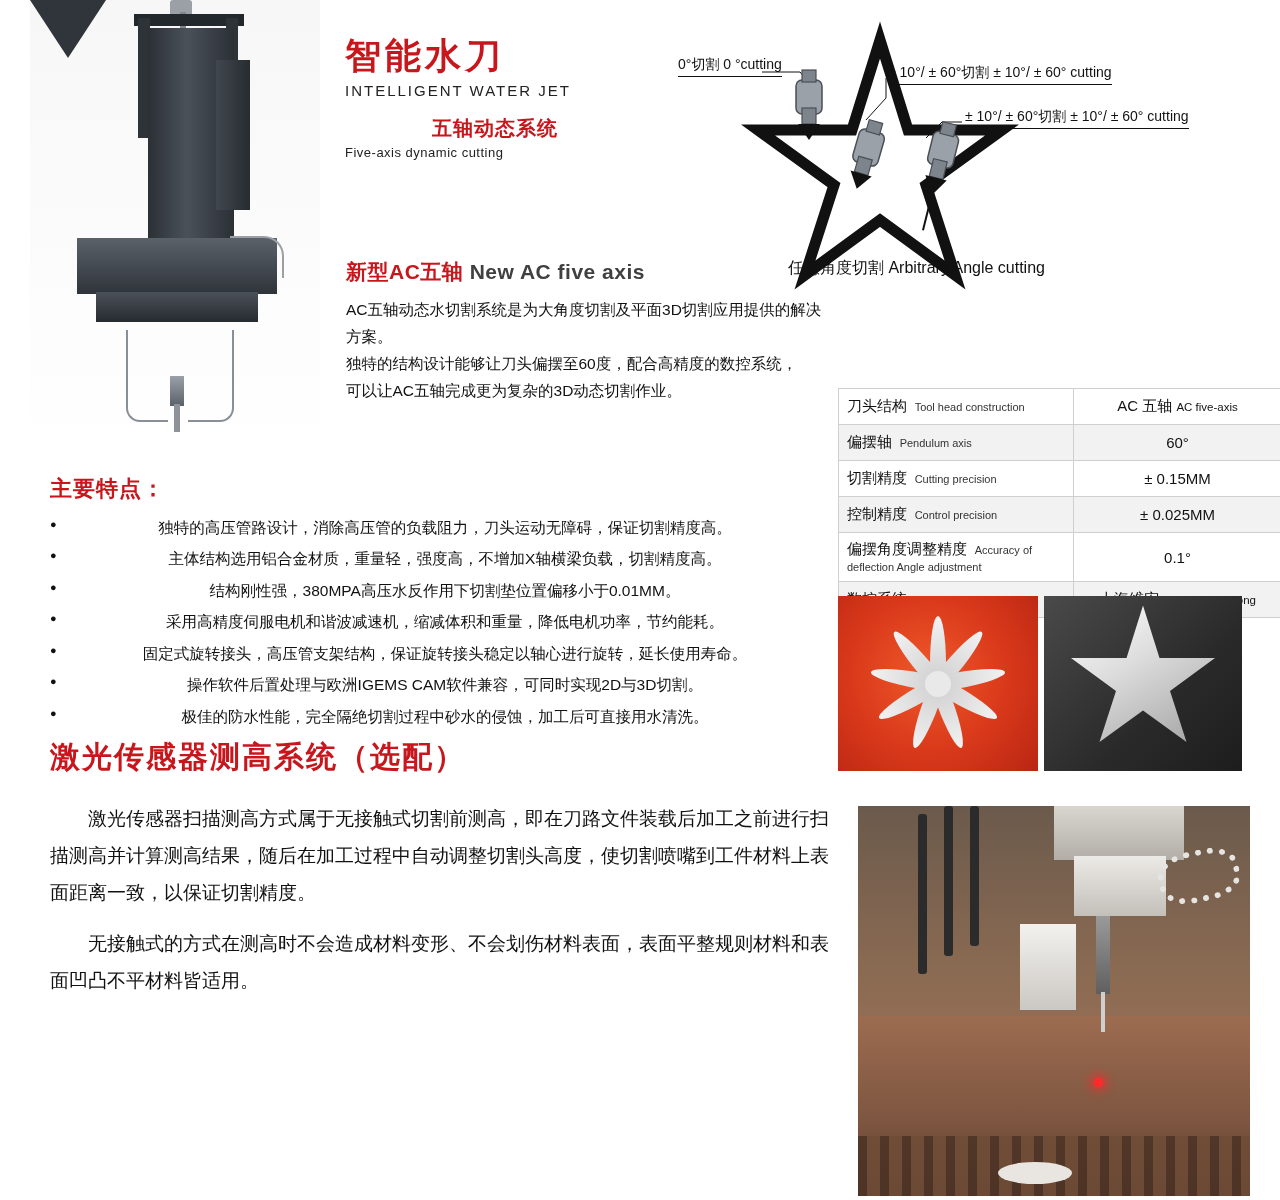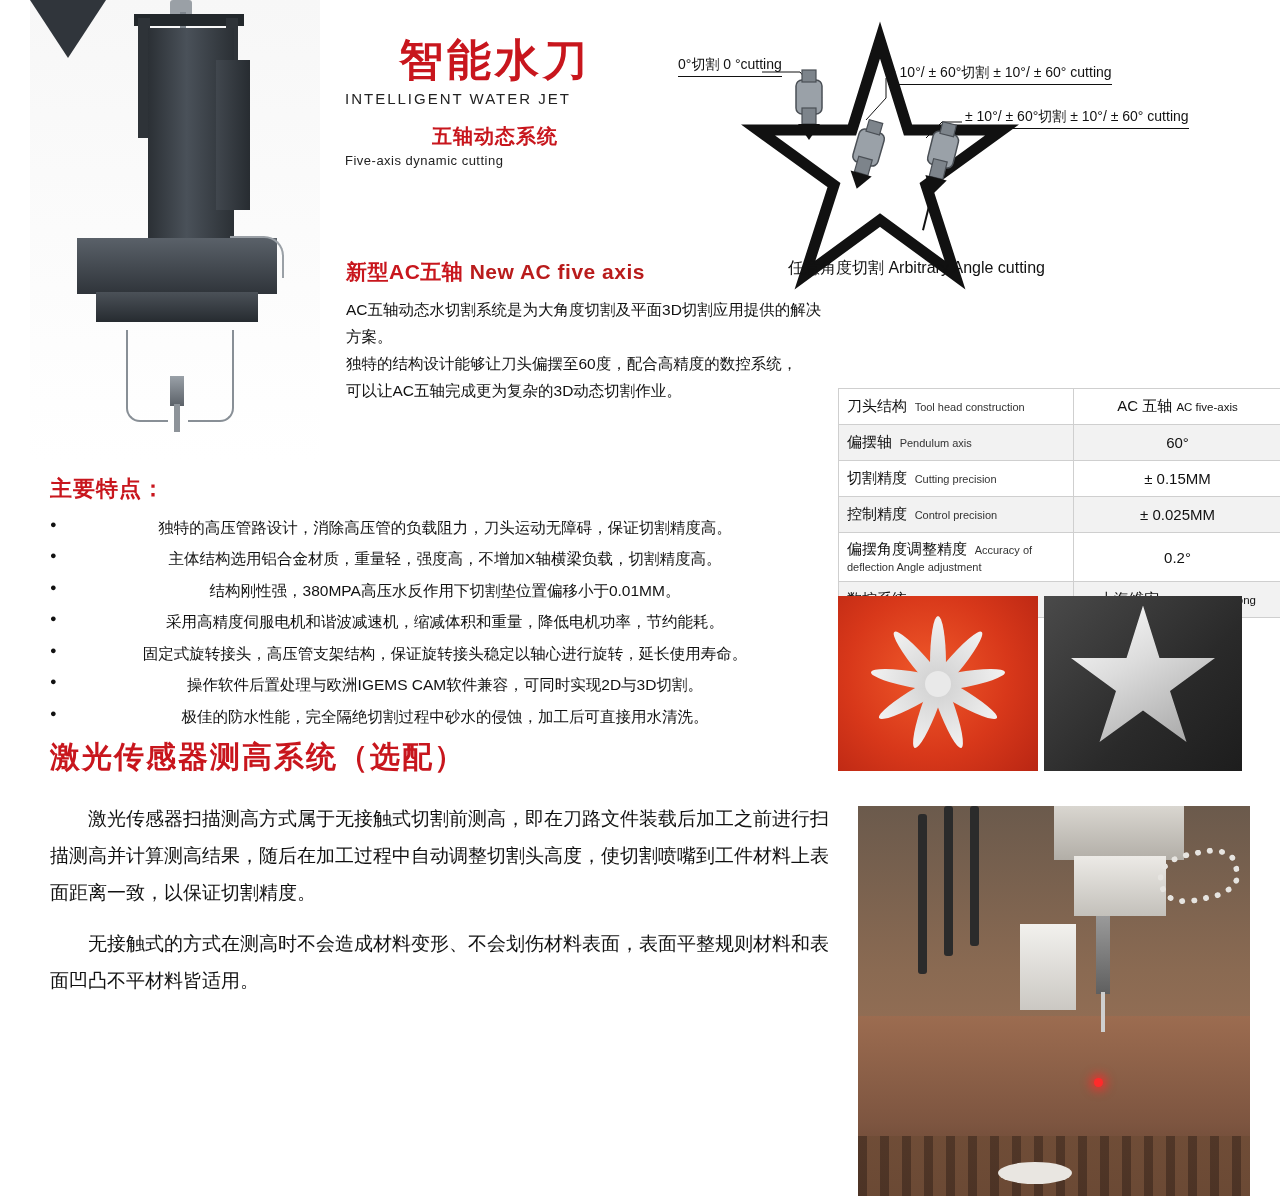--- a/index.html
+++ b/index.html
@@ -77,22 +77,22 @@
   .ph-arm-r { left: 158px; top: 330px; width: 44px; height: 90px; border-left: none; border-top: none; border-radius: 0 0 14px 0; }
   .ph-wire {
     position: absolute; left: 200px; top: 236px; width: 52px; height: 40px;
     border: 2px solid #9aa0a6; border-left: none; border-bottom: none;
     border-radius: 0 20px 0 0;
   }
 
   
   #title-block { position: absolute; left: 345px; top: 36px; width: 300px; }
   .title-cn {
-    font-size: 44px; font-weight: bold; color: #c8161d; letter-spacing: 4px;
-    line-height: 1.1; margin: 0; text-align: center;
+    font-size: 36px; font-weight: bold; color: #c8161d; letter-spacing: 4px;
+    line-height: 1.1; margin: 0;
   }
   .title-en {
     font-size: 15px; color: #222; letter-spacing: 2px; margin-top: 6px;
   }
   .subtitle-cn {
     font-size: 20px; font-weight: bold; color: #c8161d; margin-top: 16px; letter-spacing: 1px; text-align: center;
   }
   .subtitle-en {
     font-size: 13px; color: #222; margin-top: 3px; letter-spacing: 0.5px;
   }
@@ -108,21 +108,21 @@
   #lbl-0 { left: 28px; top: 36px; }
   #lbl-1 { left: 238px; top: 44px; }
   #lbl-2 { left: 315px; top: 88px; }
   #arbitrary-label {
     position: absolute; left: 788px; top: 258px; font-size: 16px; color: #111;
   }
 
   
   #ac-section { position: absolute; left: 346px; top: 258px; width: 480px; }
   .ac-head { font-size: 21px; font-weight: bold; color: #c8161d; letter-spacing: 0.5px; }
-  .ac-head .en { color: #b91c1c; text-align: right; }
+  .ac-head .en { color: #404040; text-align: right; }
   .ac-body { margin-top: 10px; font-size: 15.5px; line-height: 1.75; color: #111; }
 
   
   #spec-table {
     position: absolute; left: 838px; top: 388px; width: 444px;
     border-collapse: collapse; font-size: 13px;
   }
   #spec-table td {
     border: 1px solid #cfcfcf; padding: 7px 8px; height: 21px;
   }
@@ -363,21 +363,21 @@
         <span>± 0.025MM</span>
         <span class="en"></span>
       </td>
     </tr>
     <tr>
       <td class="sp-label">
         <span class="cn">偏摆角度调整精度</span>
         <span class="en">Accuracy of deflection Angle adjustment</span>
       </td>
       <td class="sp-value">
-        <span>0.2°</span>
+        <span>0.1°</span>
         <span class="en"></span>
       </td>
     </tr>
     <tr>
       <td class="sp-label">
         <span class="cn">数控系统</span>
         <span class="en">CNC system</span>
       </td>
       <td class="sp-value">
         <span>上海维宏</span>

